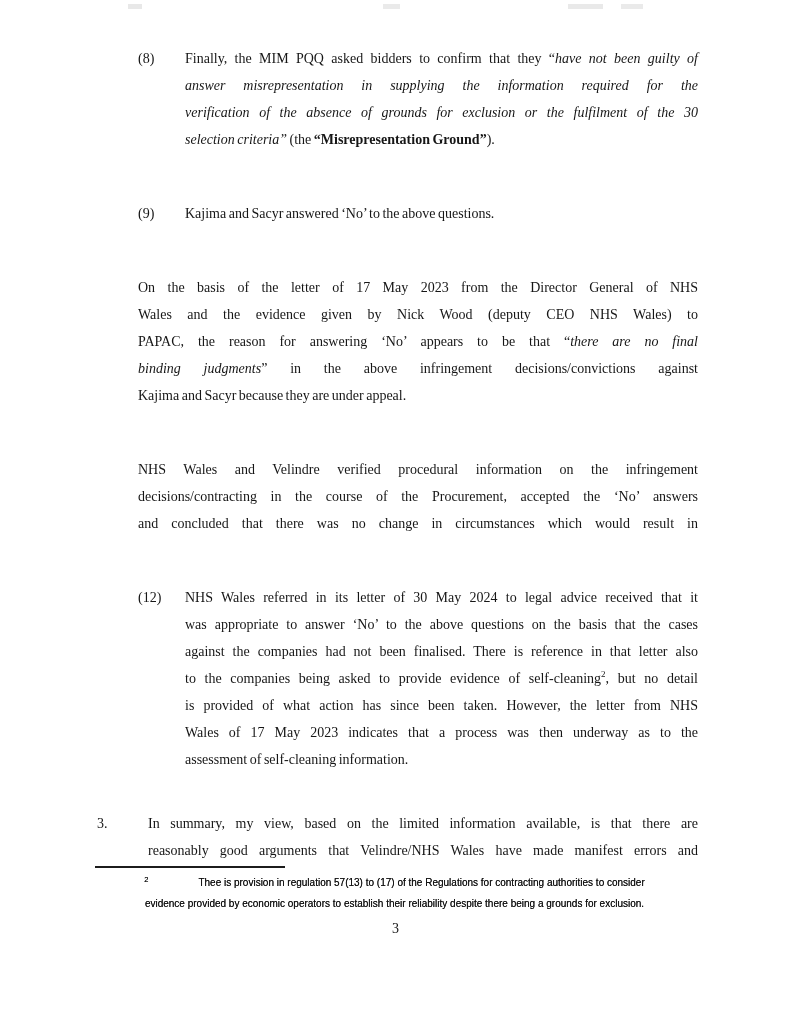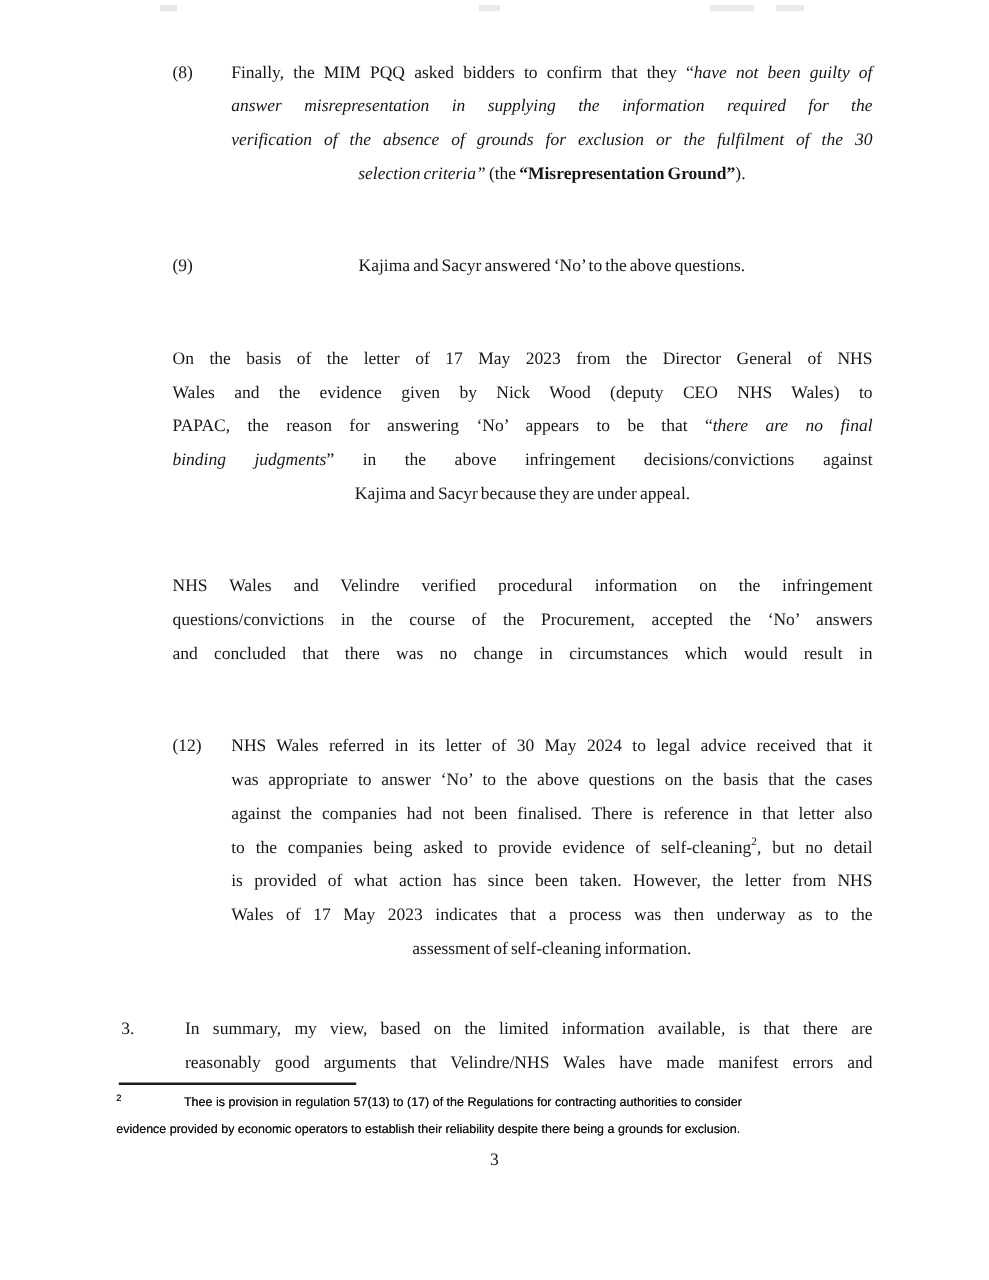--- a/index.html
+++ b/index.html
@@ -49,21 +49,21 @@
   }
   .num {
     flex: 0 0 47px;
     width: 47px;
   }
   .summary-para .num { flex: 0 0 51px; width: 51px; }
   .body { flex: 1; min-width: 0; }
   .line {
     white-space: nowrap;
     word-spacing: -1px;
-    text-align: center;
+    text-align: left;
   }
   .line.jl {
     text-align: justify;
     text-align-last: justify;
     text-justify: inter-word;
   }
   .i { font-style: italic; }
   .b { font-weight: bold; }
   .s { vertical-align: super; font-size: 9px; line-height: 0; }
   .footnote-sep {
@@ -71,20 +71,21 @@
     width: 190px;
     border-top: 2px solid #1c1c1c;
   }
   .footnote {
     margin: 4px 95px 0 93px;
     font-family: "Liberation Sans", "DejaVu Sans", sans-serif;
     font-size: 10px;
     line-height: 21px;
     color: #121212;
     text-shadow: 0 0 0.4px #333333;
+    text-align: center;
   }
   .fn-line { white-space: nowrap; }
   .fnsup {
     vertical-align: super;
     font-size: 7.5px;
     line-height: 0;
   }
   .fntab { display: inline-block; width: 50px; }
   .page-number {
     margin-top: 7px;
@@ -121,21 +122,21 @@
         <div class="line jl"><span>Wales and the evidence given by Nick Wood (deputy CEO NHS Wales) to</span></div>
         <div class="line jl"><span>PAPAC, the reason for answering ‘No’ appears to be that “</span><span class="i">there are no final</span></div>
         <div class="line jl"><span class="i">binding judgments</span><span>” in the above infringement decisions/convictions against</span></div>
         <div class="line"><span>Kajima and Sacyr because they are under appeal.</span></div>
       </div>
   </div>
 
   <div class="subpara">
     <div class="body">
         <div class="line jl"><span>NHS Wales and Velindre verified procedural information on the infringement</span></div>
-        <div class="line jl"><span>questions/convictions in the course of the Procurement, accepted the ‘No’ answers</span></div>
+        <div class="line jl"><span>decisions/contracting in the course of the Procurement, accepted the ‘No’ answers</span></div>
         <div class="line jl"><span>and concluded that there was no change in circumstances which would result in</span></div>
       </div>
   </div>
 
   <div class="subpara tight">
     <div class="num">(12)</div>
     <div class="body">
         <div class="line jl"><span>NHS Wales referred in its letter of 30 May 2024 to legal advice received that it</span></div>
         <div class="line jl"><span>was appropriate to answer ‘No’ to the above questions on the basis that the cases</span></div>
         <div class="line jl"><span>against the companies had not been finalised. There is reference in that letter also</span></div>

